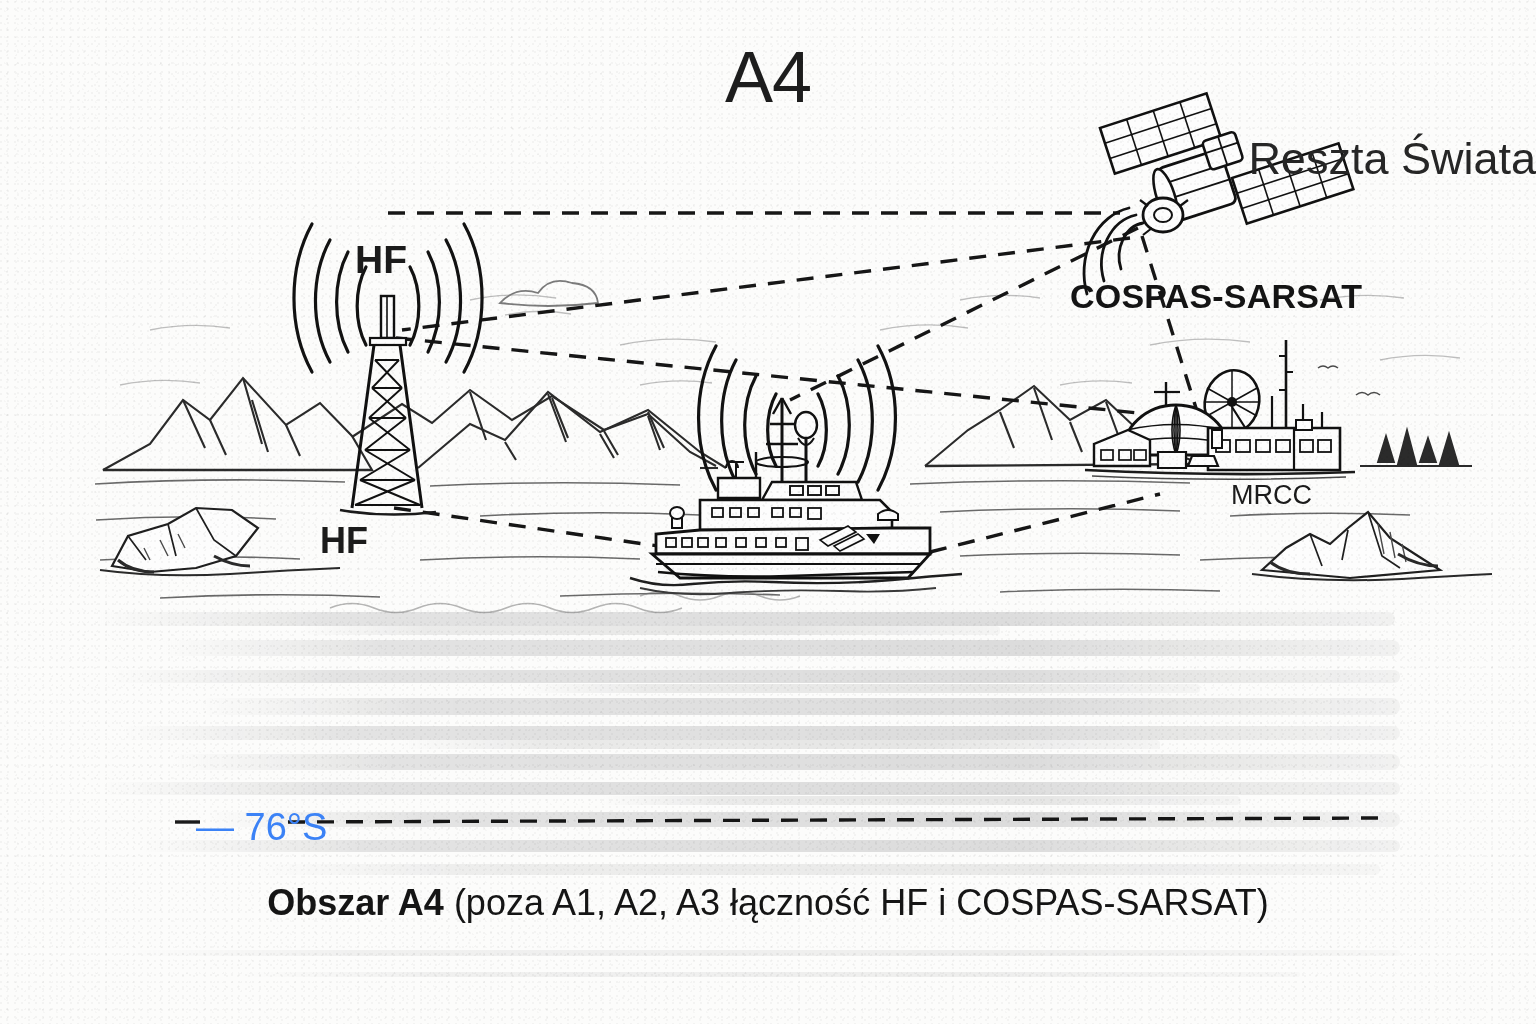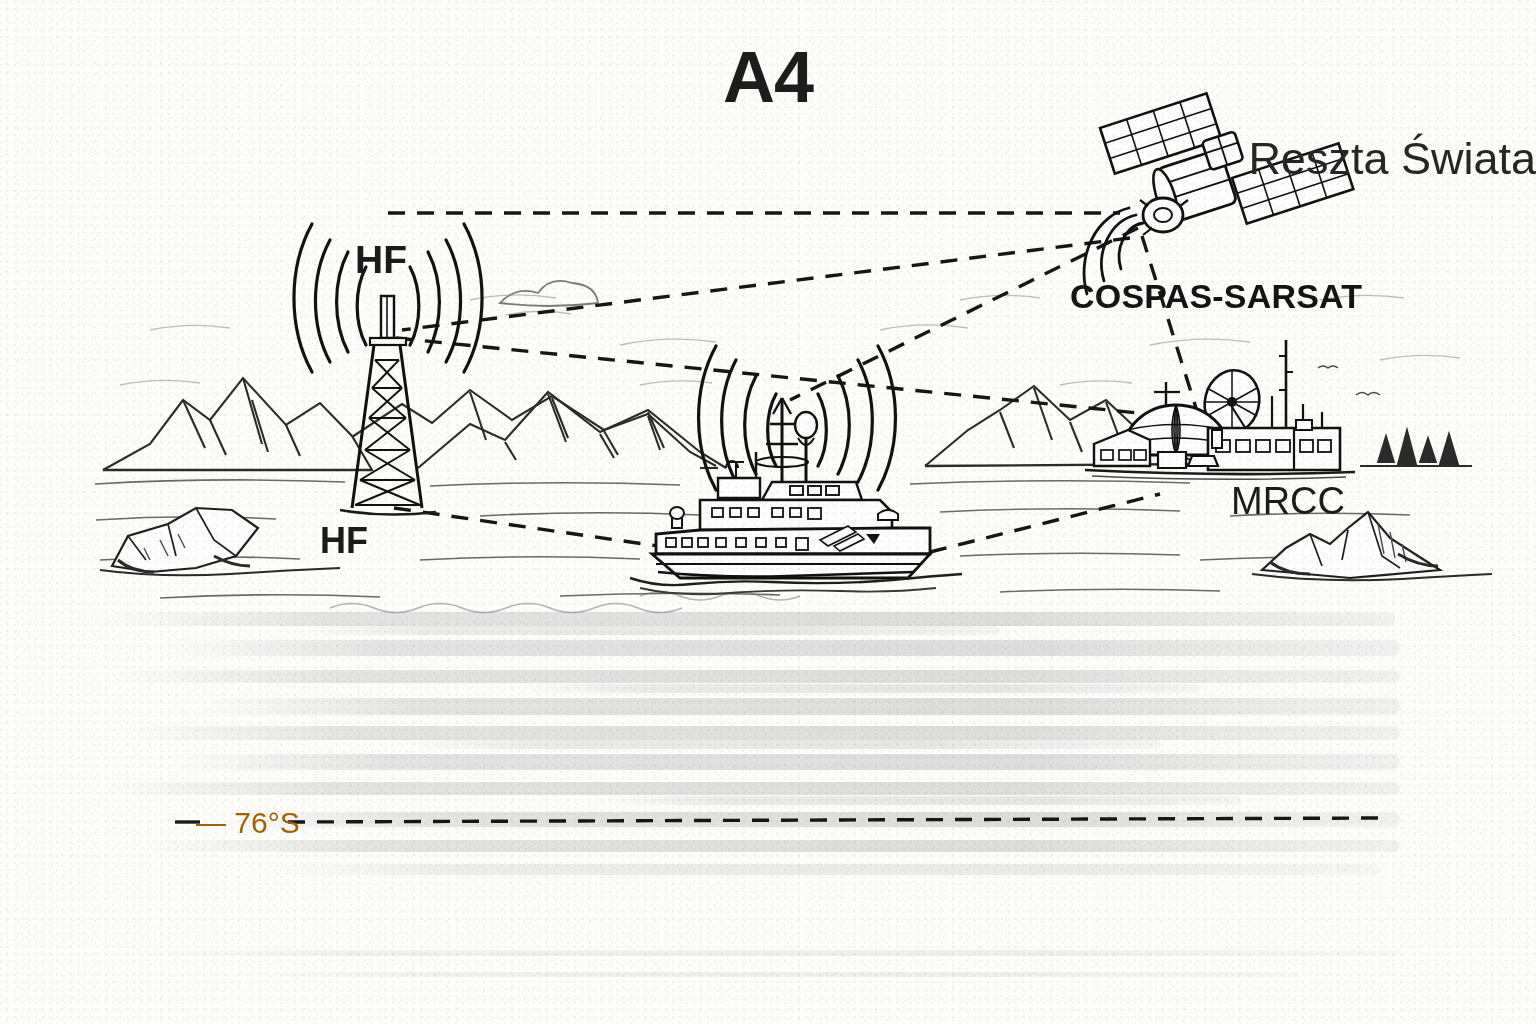--- a/index.html
+++ b/index.html
@@ -20,31 +20,31 @@
       radial-gradient(circle at 61% 73%, rgba(0,0,0,.03) 0 1px, transparent 1px),
       radial-gradient(circle at 37% 88%, rgba(0,0,0,.025) 0 1px, transparent 1px),
       radial-gradient(circle at 82% 14%, rgba(0,0,0,.03) 0 1px, transparent 1px);
     background-size:7px 7px,11px 11px,13px 13px,9px 9px;
     pointer-events:none;
   }
   #art{position:absolute;left:0;top:0;width:1536px;height:1024px;}
   .txt{position:absolute;color:#1d1d1d;white-space:nowrap;}
   #title{
     left:0;right:0;top:36px;text-align:center;
-    font-size:72px;font-weight:700;letter-spacing:-1px;
+    font-size:72px;font-weight:400;letter-spacing:-1px;
   }
   #subtitle{
     left:0;right:0;top:133px;text-align:right;
     font-size:45px;font-weight:400;color:#262626;
   }
   #lbl-hf-top{left:355px;top:238px;font-size:39px;font-weight:700;color:#1b1b1b;}
   #lbl-hf-bottom{left:320px;top:520px;font-size:36px;font-weight:700;color:#1b1b1b;}
   #lbl-cospas{left:1070px;top:277px;font-size:34px;font-weight:700;color:#141414;letter-spacing:.2px;text-align:right;}
-  #lbl-mrcc{left:1231px;top:480px;font-size:38px;font-weight:400;color:#1b1b1b;}
-  #lbl-lat{left:196px;top:806px;font-size:30px;font-weight:400;color:#a16207;}
+  #lbl-mrcc{left:1231px;top:480px;font-size:27px;font-weight:400;color:#1b1b1b;}
+  #lbl-lat{left:196px;top:806px;font-size:38px;font-weight:400;color:#3b82f6;}
   #caption{
     left:0;right:0;top:882px;text-align:center;
     font-size:36px;color:#151515;
   }
   #caption b{font-weight:700;}
 </style>
 </head>
 <body>
 
 <div id="stage">
@@ -395,14 +395,15 @@
 
   <div class="txt" id="title">A4</div>
   <div class="txt" id="subtitle">Reszta Świata</div>
 
   <div class="txt" id="lbl-hf-top">HF</div>
   <div class="txt" id="lbl-hf-bottom">HF</div>
   <div class="txt" id="lbl-cospas">COSPAS-SARSAT</div>
   <div class="txt" id="lbl-mrcc">MRCC</div>
   <div class="txt" id="lbl-lat">— 76°S</div>
 
+  <div class="txt" id="caption"><b>Obszar A4</b><span> (poza A1, A2, A3 łączność HF i COSPAS-SARSAT)</span></div>
 
 </div>
 
 </body></html>

